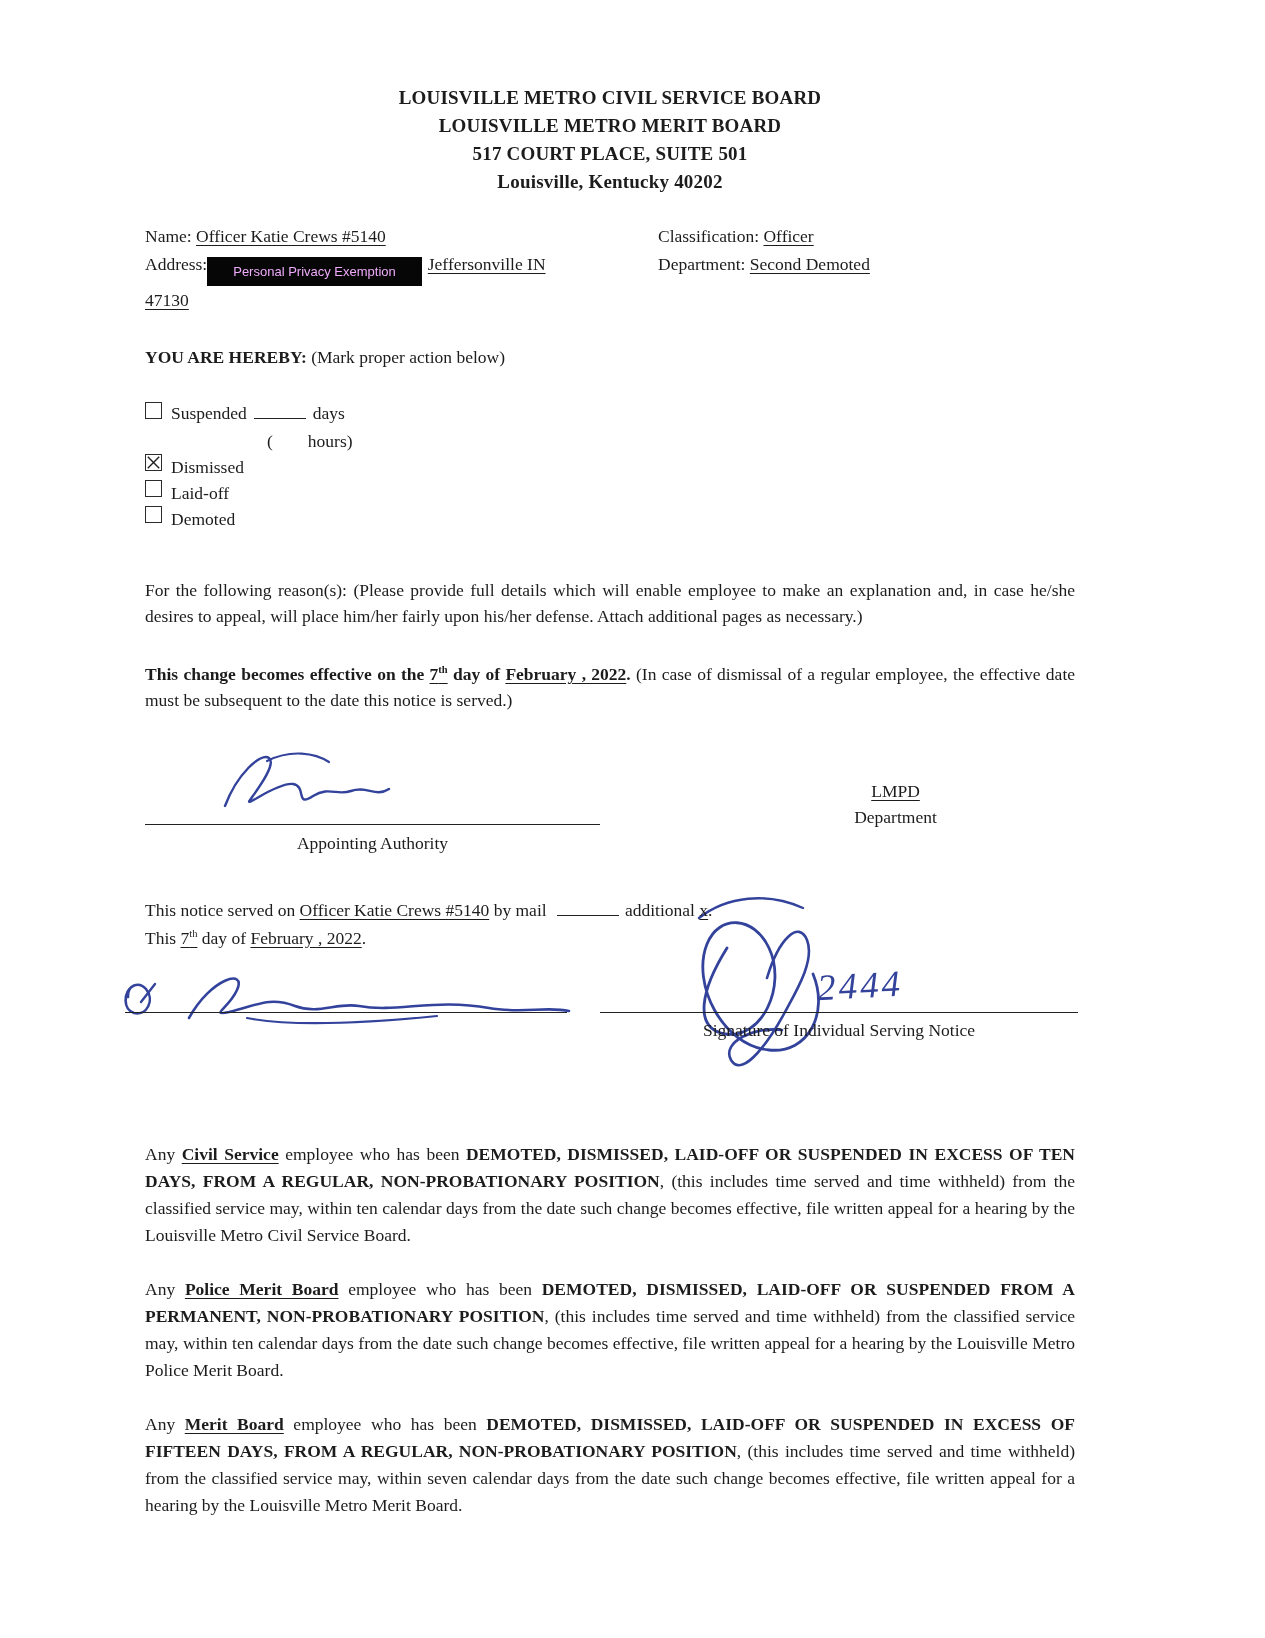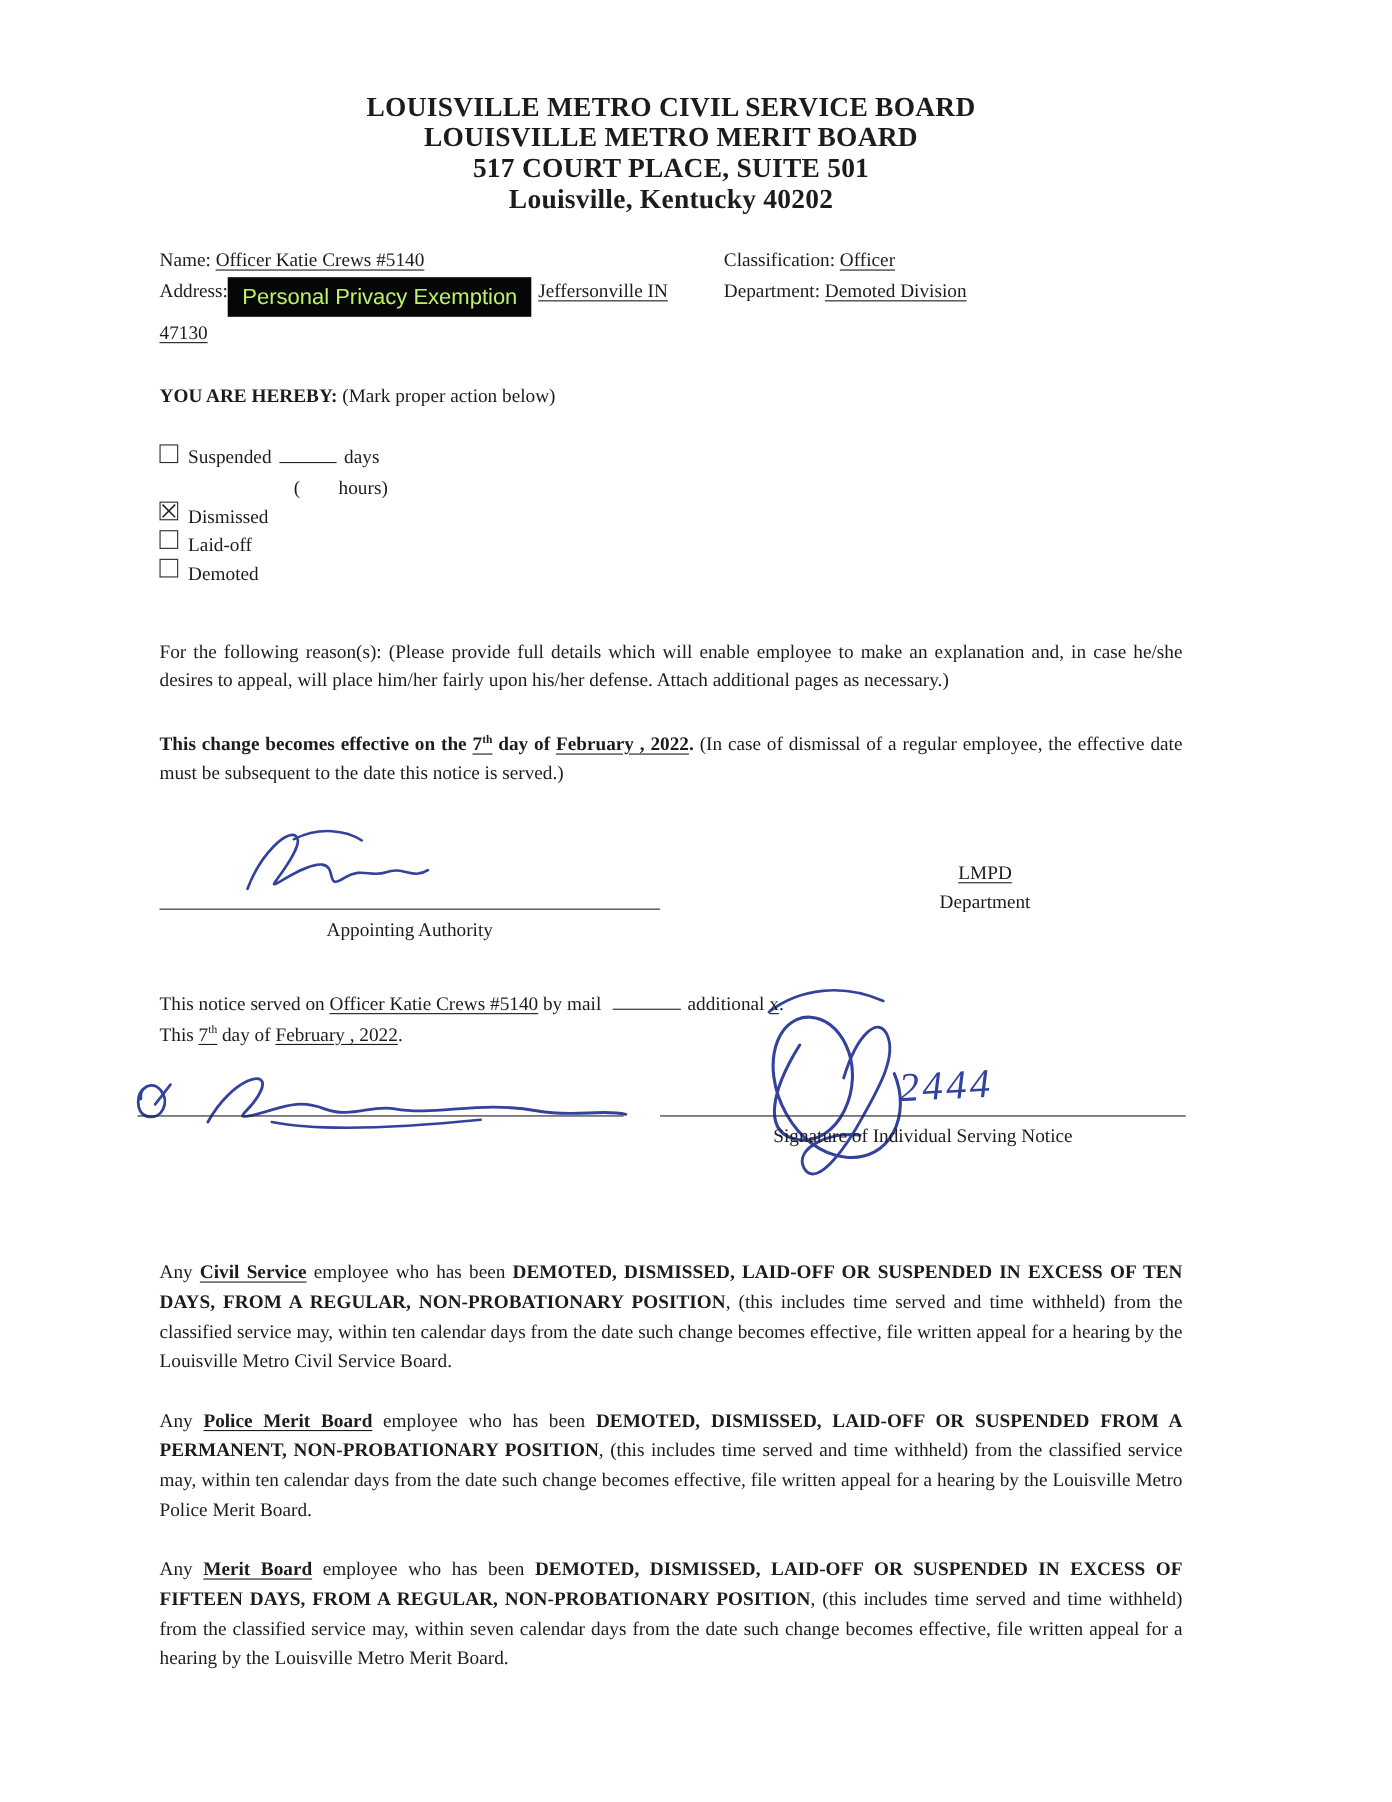--- a/index.html
+++ b/index.html
@@ -8,34 +8,34 @@
     width:1265px;height:1638px;
     box-sizing:border-box;
     padding:84px 190px 30px 145px;
     background:#ffffff;
     color:#1c1c1c;
     font-family:"Liberation Serif", serif;
     font-size:17.5px;
     line-height:1.5;
     overflow:hidden;
   }
-  .doc-header{text-align:center;font-weight:bold;font-size:25px;line-height:28px;letter-spacing:.2px;}
+  .doc-header{text-align:center;font-weight:bold;font-size:19px;line-height:28px;letter-spacing:.2px;}
   .b{font-weight:bold;}
   .u{text-decoration:underline;text-underline-offset:3px;}
   sup{font-size:.6em;vertical-align:super;line-height:0;}
   .notice-row{margin-top:36px;}
   .notice-label{display:inline-block;width:143px;}
   .fields{margin-top:26px;line-height:28px;}
   .f-row{display:flex;align-items:flex-start;gap:36px;}
   .f-left{width:477px;}
   .f-right{flex:1;}
   .redaction{
-    display:inline-block;background:#060606;color:#bef264;
-    font-family:"Liberation Sans", sans-serif;font-size:20px;line-height:1;
-    padding:8px 13px;margin-right:6px;vertical-align:-6px;
+    display:inline-block;background:#060606;color:#f0abfc;
+    font-family:"Liberation Sans", sans-serif;font-size:13px;line-height:1;
+    padding:8px 26px;margin-right:6px;vertical-align:-6px;
   }
   .hereby{margin-top:30px;}
   .actions-row{display:flex;margin-top:30px;flex-direction:column;}
   .action{display:flex;align-items:flex-start;}
   .a1{width:317px;flex-direction:column;}
   .a2{width:226px;}
   .a3{width:215px;}
   .a4{flex:1;}
   .cb{
     width:17px;height:17px;border:1.7px solid #2b2b2b;display:inline-block;
@@ -98,21 +98,21 @@
         <span>Classification:</span>
         <span class="u">Officer</span>
       </div>
     </div>
     <div class="f-row">
       <div class="f-left">
         <span>Address:</span><span class="redaction">Personal Privacy Exemption</span><span class="u">Jeffersonville  IN</span>
       </div>
       <div class="f-right">
         <span>Department:</span>
-        <span class="u">Demoted Division</span>
+        <span class="u">Second Demoted</span>
       </div>
     </div>
     <div class="f-row">
       <span class="u">47130</span>
     </div>
   </div>
 
   <div class="hereby">
     <span class="b">YOU ARE HEREBY:</span><span> (Mark proper action below)</span>
   </div>

